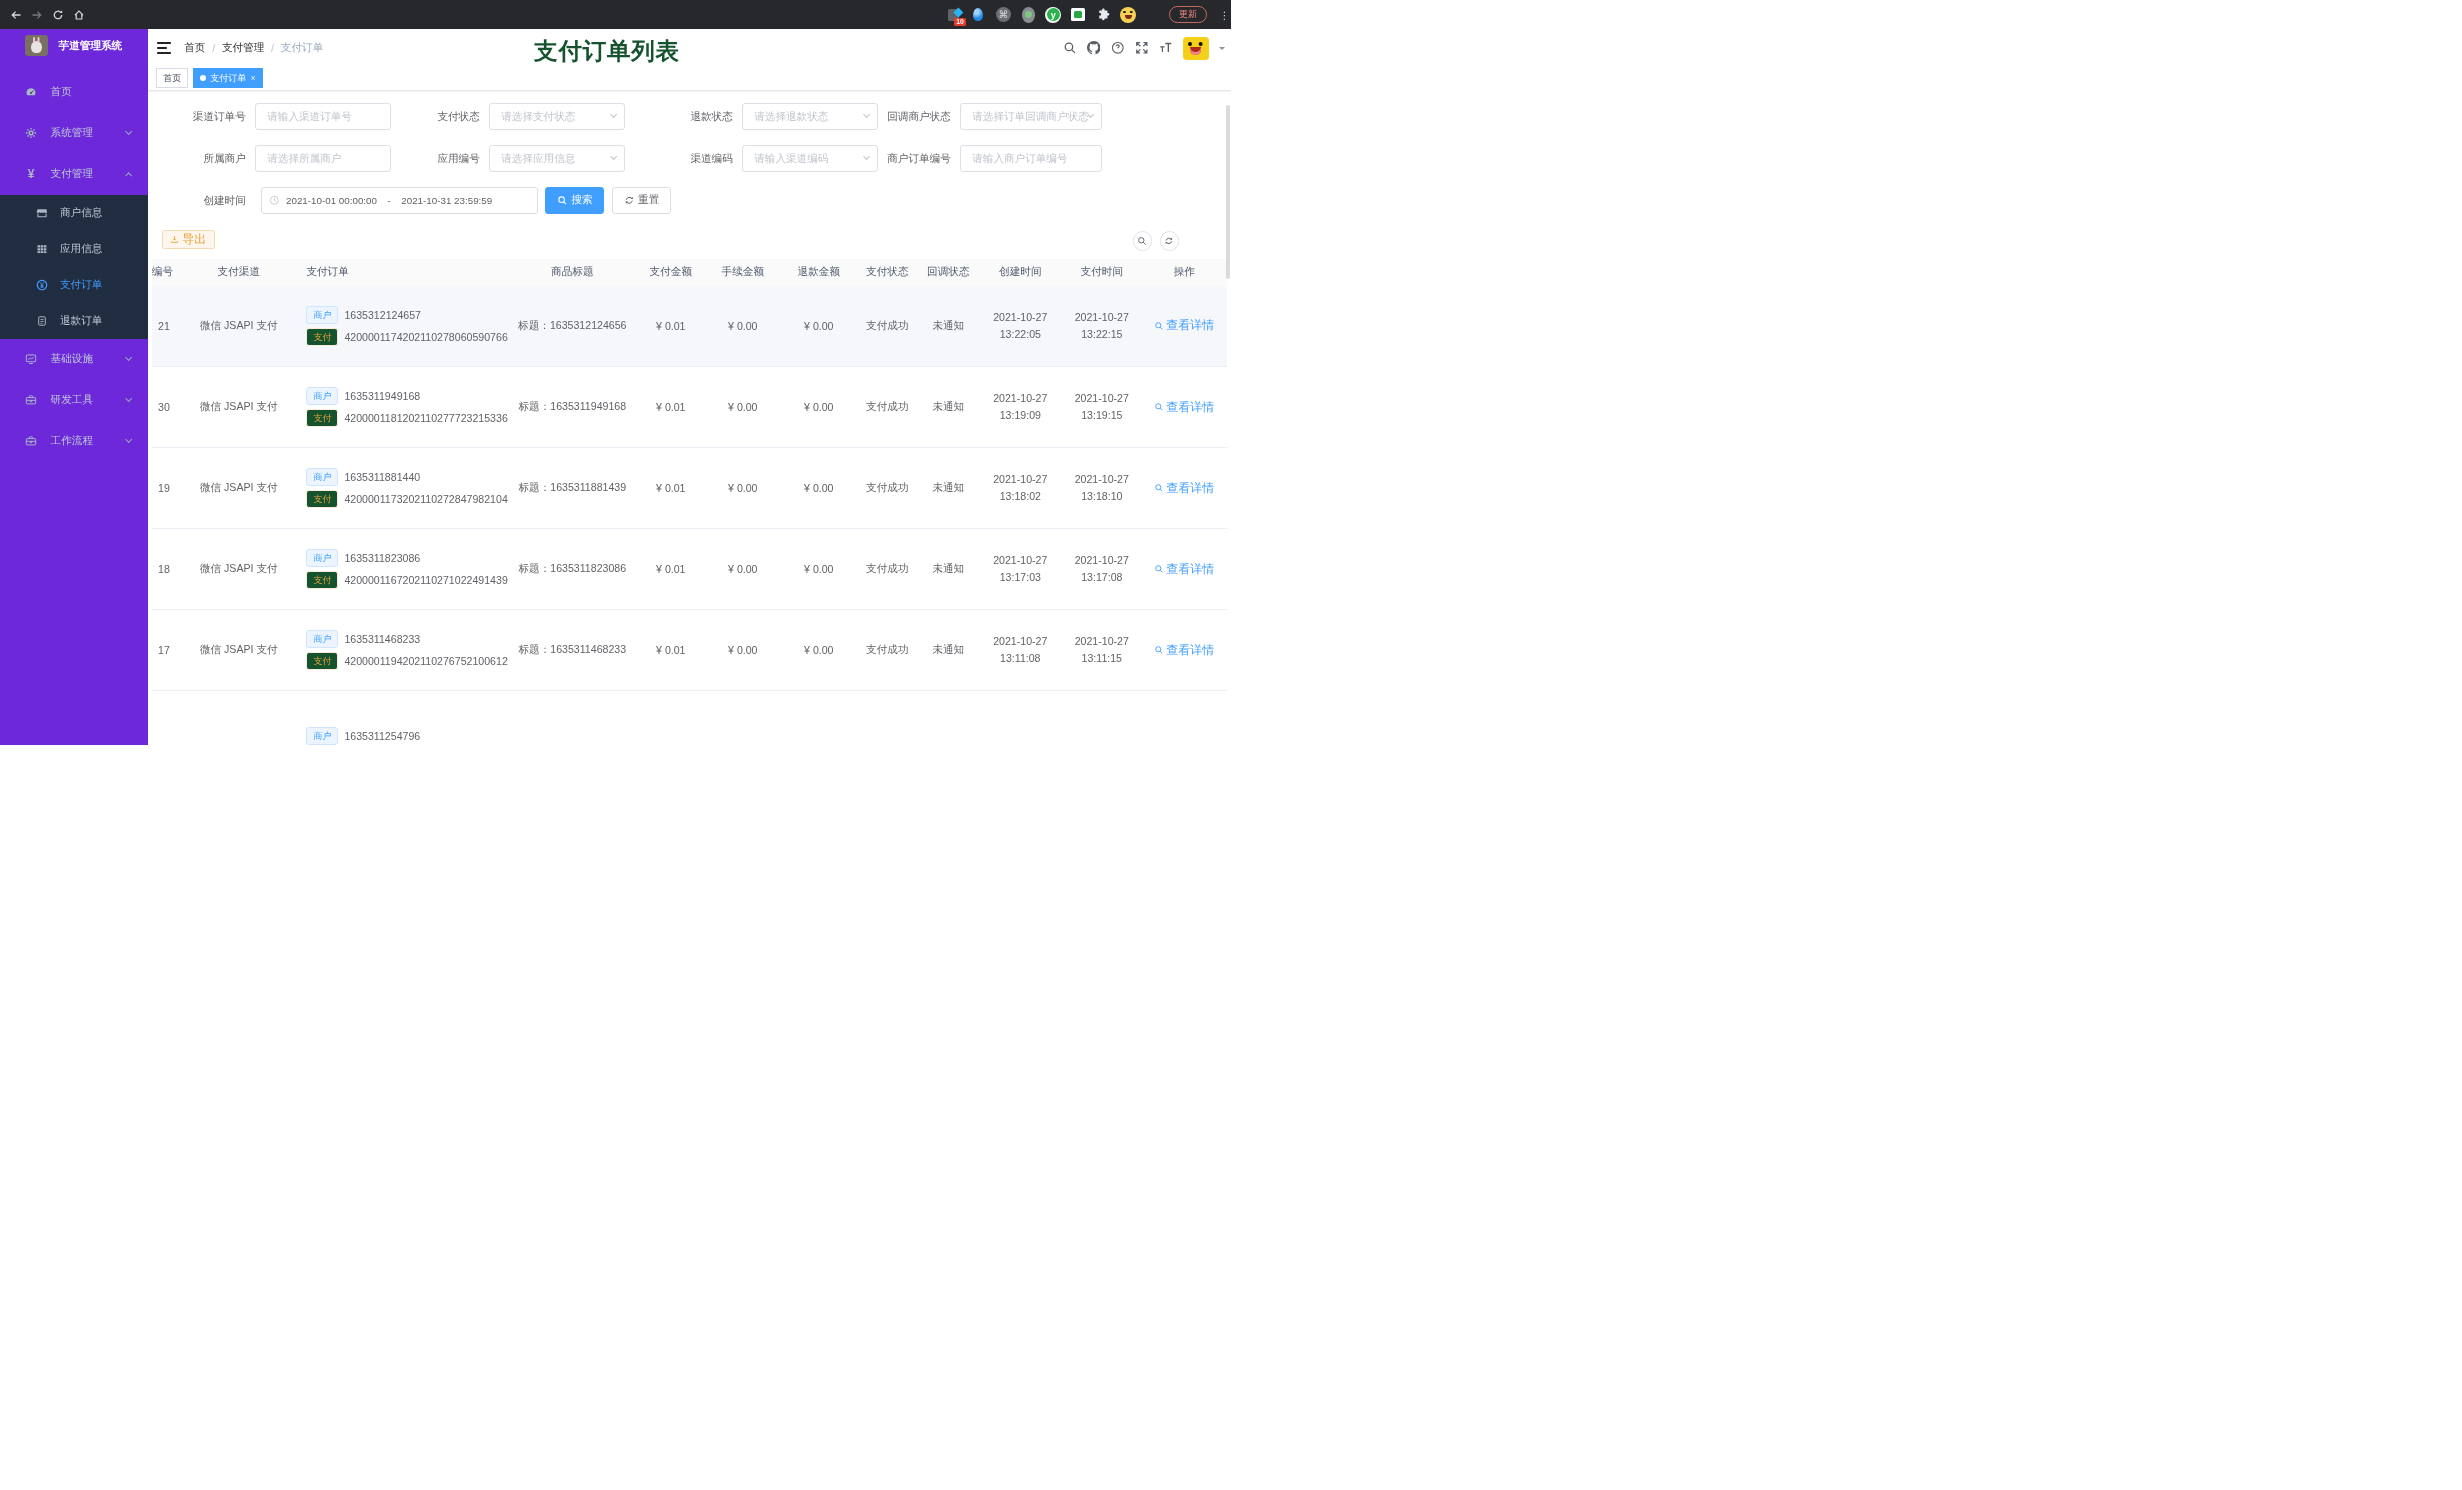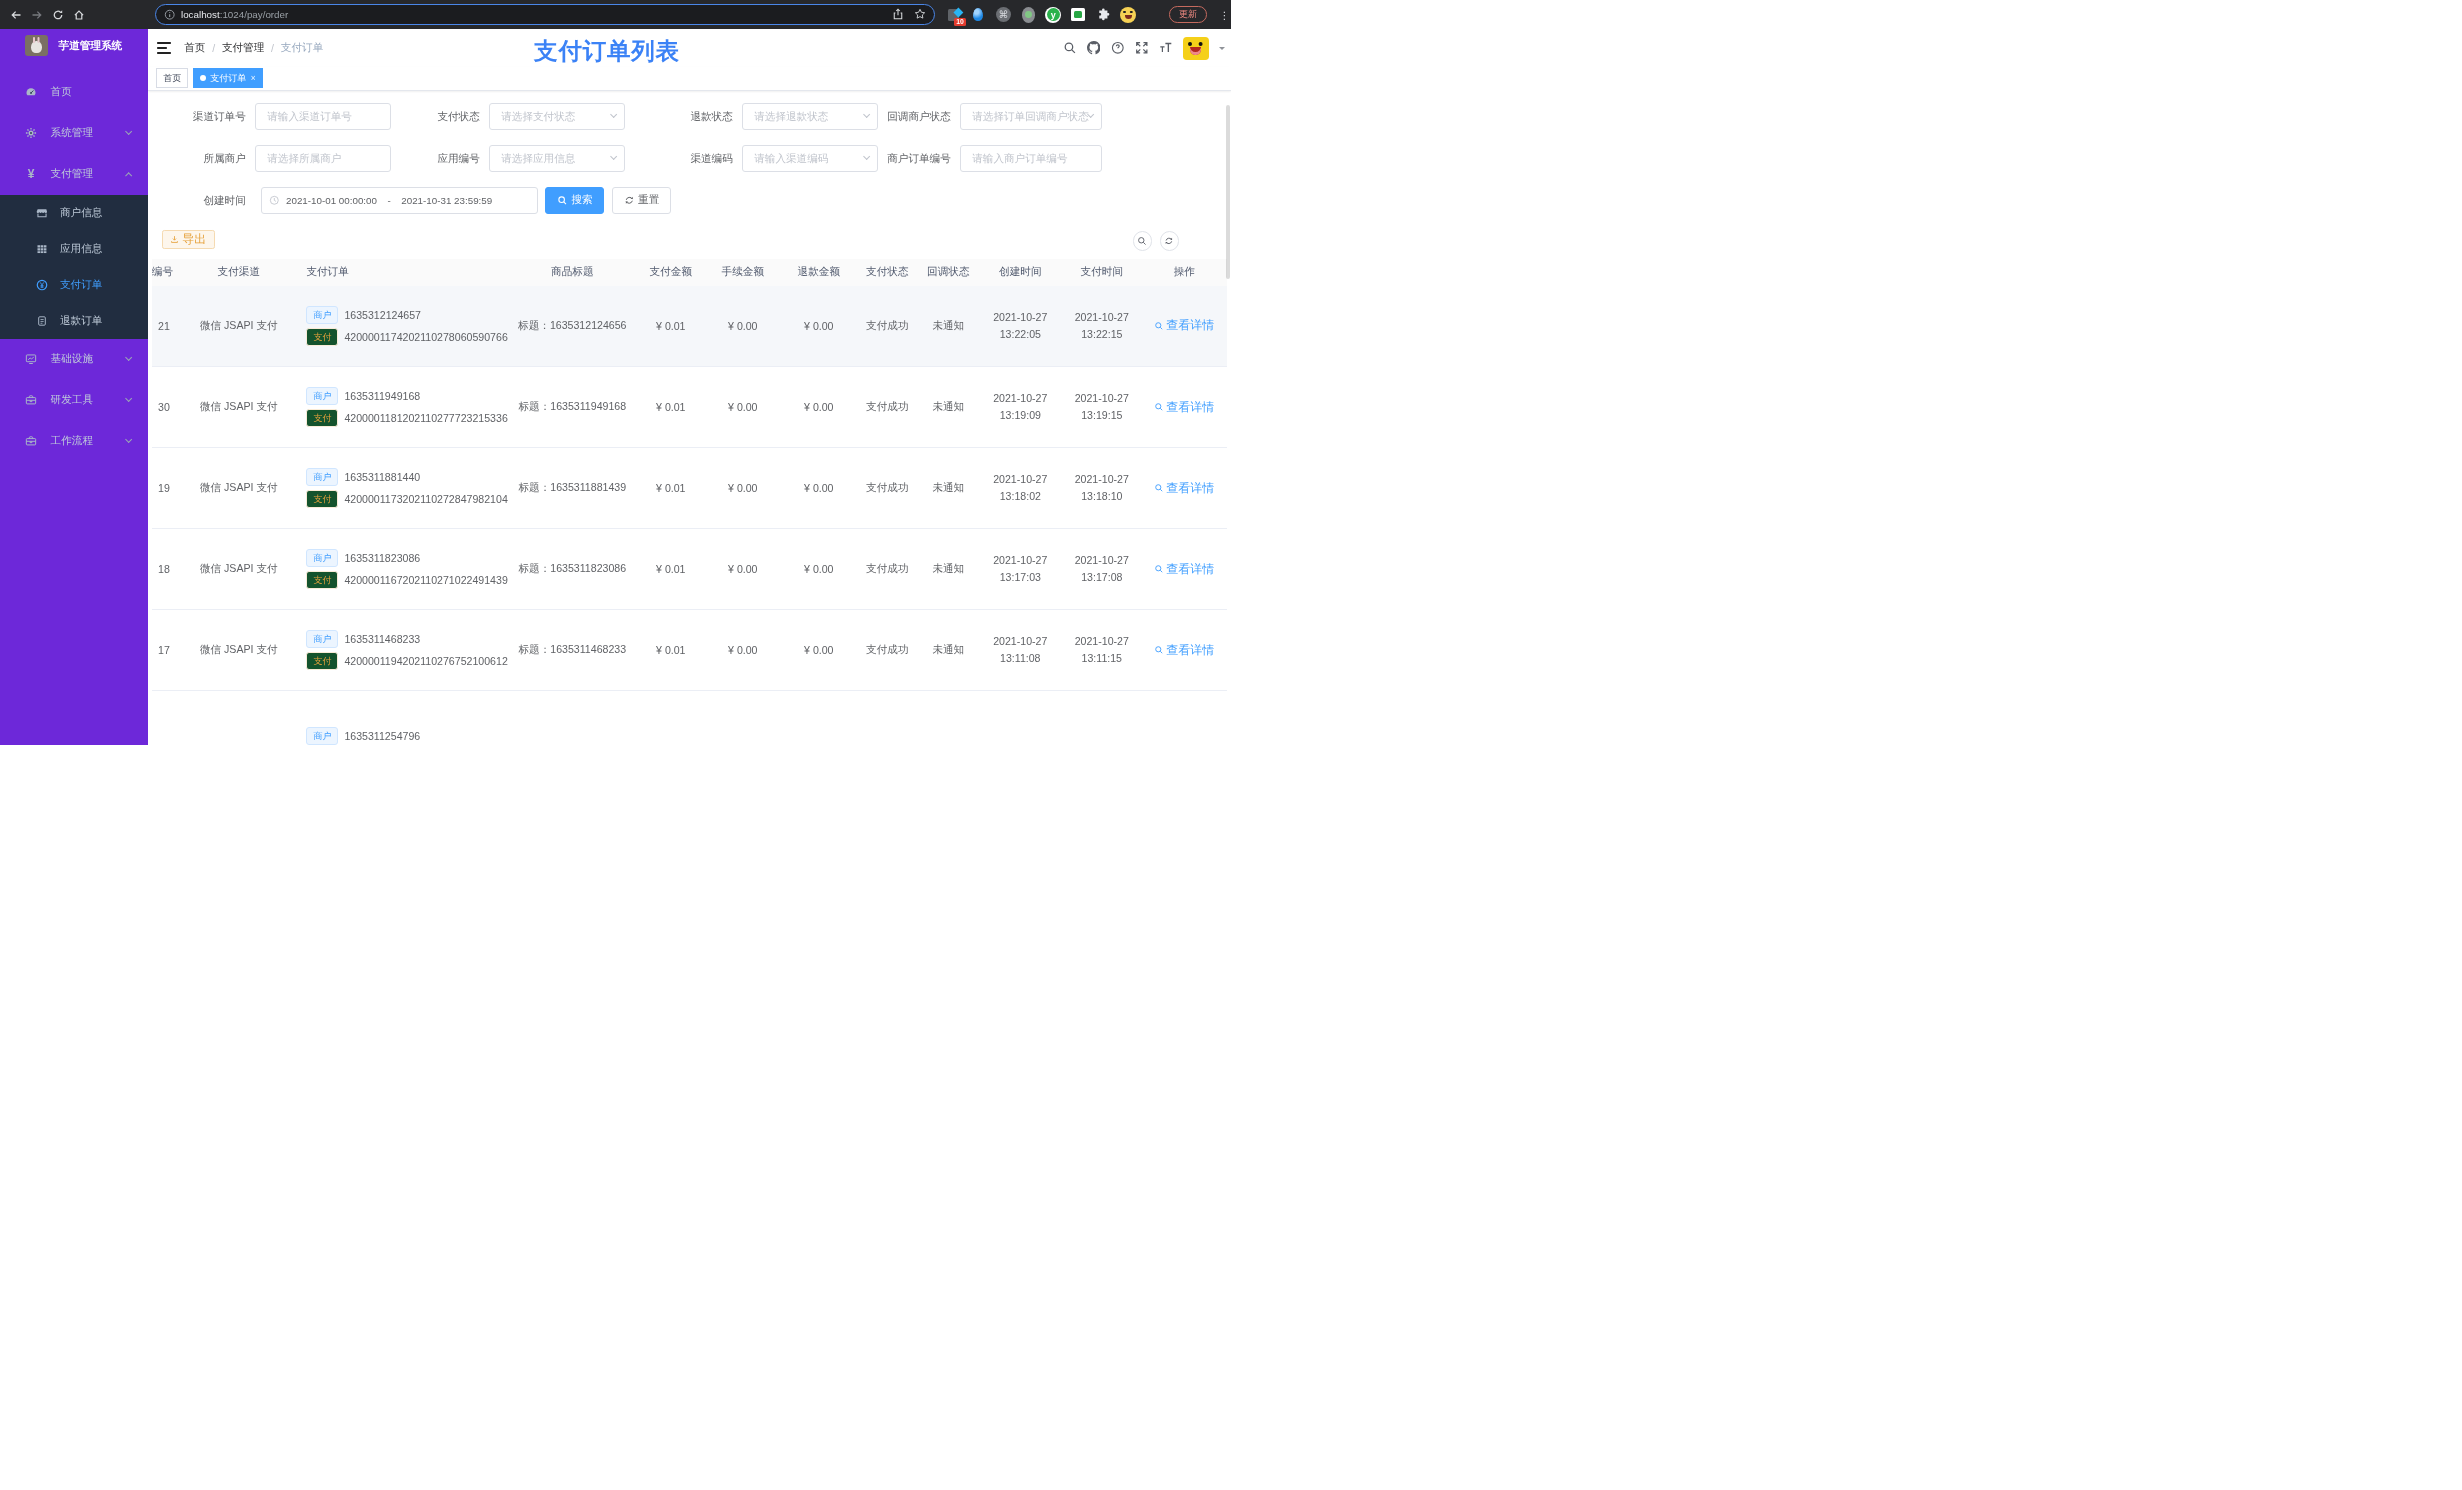--- a/index.html
+++ b/index.html
@@ -167,40 +167,20 @@
           <path d="M13 8A5 5 0 1 1 11.3 4.2" fill="none" stroke="currentColor" stroke-width="1.7"></path>
           <path d="M13.6 1.8v3.6H10z" fill="currentColor"></path>
         </svg>
       </span>
     <span class="bicon">
         <svg viewBox="0 0 16 16">
           <path d="M2.5 8.2L8 2.8l5.5 5.4M4.3 7v6.3h7.4V7" fill="none" stroke="currentColor" stroke-width="1.6"></path>
         </svg>
       </span>
   </div>
-  <div class="omnibox">
-    <span class="omni-info"><svg viewBox="0 0 16 16">
-          <circle cx="8" cy="8" r="6.2" fill="none" stroke="currentColor" stroke-width="1.3"></circle>
-          <path d="M8 7.2v4M8 4.6v1" stroke="currentColor" stroke-width="1.5"></path>
-        </svg></span>
-    <span class="url"><b>localhost</b><span>:1024/pay/order</span></span>
-    <span class="omni-right">
-      <span class="bicon">
-          <svg viewBox="0 0 16 16">
-            <path d="M8 1.8v8M5.6 4L8 1.6 10.4 4" fill="none" stroke="currentColor" stroke-width="1.4"></path>
-            <path d="M4.5 6.7H3v7.5h10V6.7h-1.5" fill="none" stroke="currentColor" stroke-width="1.4"></path>
-          </svg>
-        </span>
-      <span class="bicon">
-          <svg viewBox="0 0 16 16">
-            <path d="M8 1.8l1.9 3.9 4.3.6-3.1 3 .7 4.2L8 11.5l-3.8 2 .7-4.2-3.1-3 4.3-.6z" fill="none" stroke="currentColor" stroke-width="1.2"></path>
-          </svg>
-        </span>
-    </span>
-  </div>
   <div class="ext-row">
     <span class="ext">
         <span class="tilebox"></span>
         <span class="ext-badge">10</span>
       </span>
     <span class="ext">
         <span class="balloon"></span>
       </span>
     <span class="ext">
         <span class="cmdcirc">⌘</span>
@@ -357,21 +337,21 @@
           <i></i>
           <i></i>
         </span>
       <div class="breadcrumb">
         <span>首页</span>
         <span class="sep">/</span>
         <span>支付管理</span>
         <span class="sep">/</span>
         <span class="last">支付订单</span>
       </div>
-      <div class="annotation" id="annotation" style="color: #3b82f6; margin-left: 32px;">支付订单列表</div>
+      <div class="annotation" id="annotation" style="color: #14532d; margin-left: 32px;">支付订单列表</div>
       <div class="nav-right">
         <span class="nicon">
             <svg viewBox="0 0 16 16">
               <circle cx="7" cy="7" r="4.4" fill="none" stroke="currentColor" stroke-width="1.5"></circle>
               <path d="M10.4 10.4L14 14" stroke="currentColor" stroke-width="1.5"></path>
             </svg>
           </span>
         <span class="nicon">
             <svg viewBox="0 0 16 16">
               <path fill="currentColor" d="M8 0C3.58 0 0 3.58 0 8c0 3.54 2.29 6.53 5.47 7.59.4.07.55-.17.55-.38 0-.19-.01-.82-.01-1.49-2.01.37-2.53-.49-2.69-.94-.09-.23-.48-.94-.82-1.13-.28-.15-.68-.52-.01-.53.63-.01 1.08.58 1.23.82.72 1.21 1.87.87 2.33.66.07-.52.28-.87.51-1.07-1.78-.2-3.64-.89-3.64-3.95 0-.87.31-1.59.82-2.15-.08-.2-.36-1.02.08-2.12 0 0 .67-.21 2.2.82.64-.18 1.32-.27 2-.27s1.36.09 2 .27c1.53-1.04 2.2-.82 2.2-.82.44 1.1.16 1.92.08 2.12.51.56.82 1.27.82 2.15 0 3.07-1.87 3.75-3.65 3.95.29.25.54.73.54 1.48 0 1.07-.01 1.93-.01 2.2 0 .21.15.46.55.38A8.01 8.01 0 0 0 16 8c0-4.42-3.58-8-8-8z"></path>

